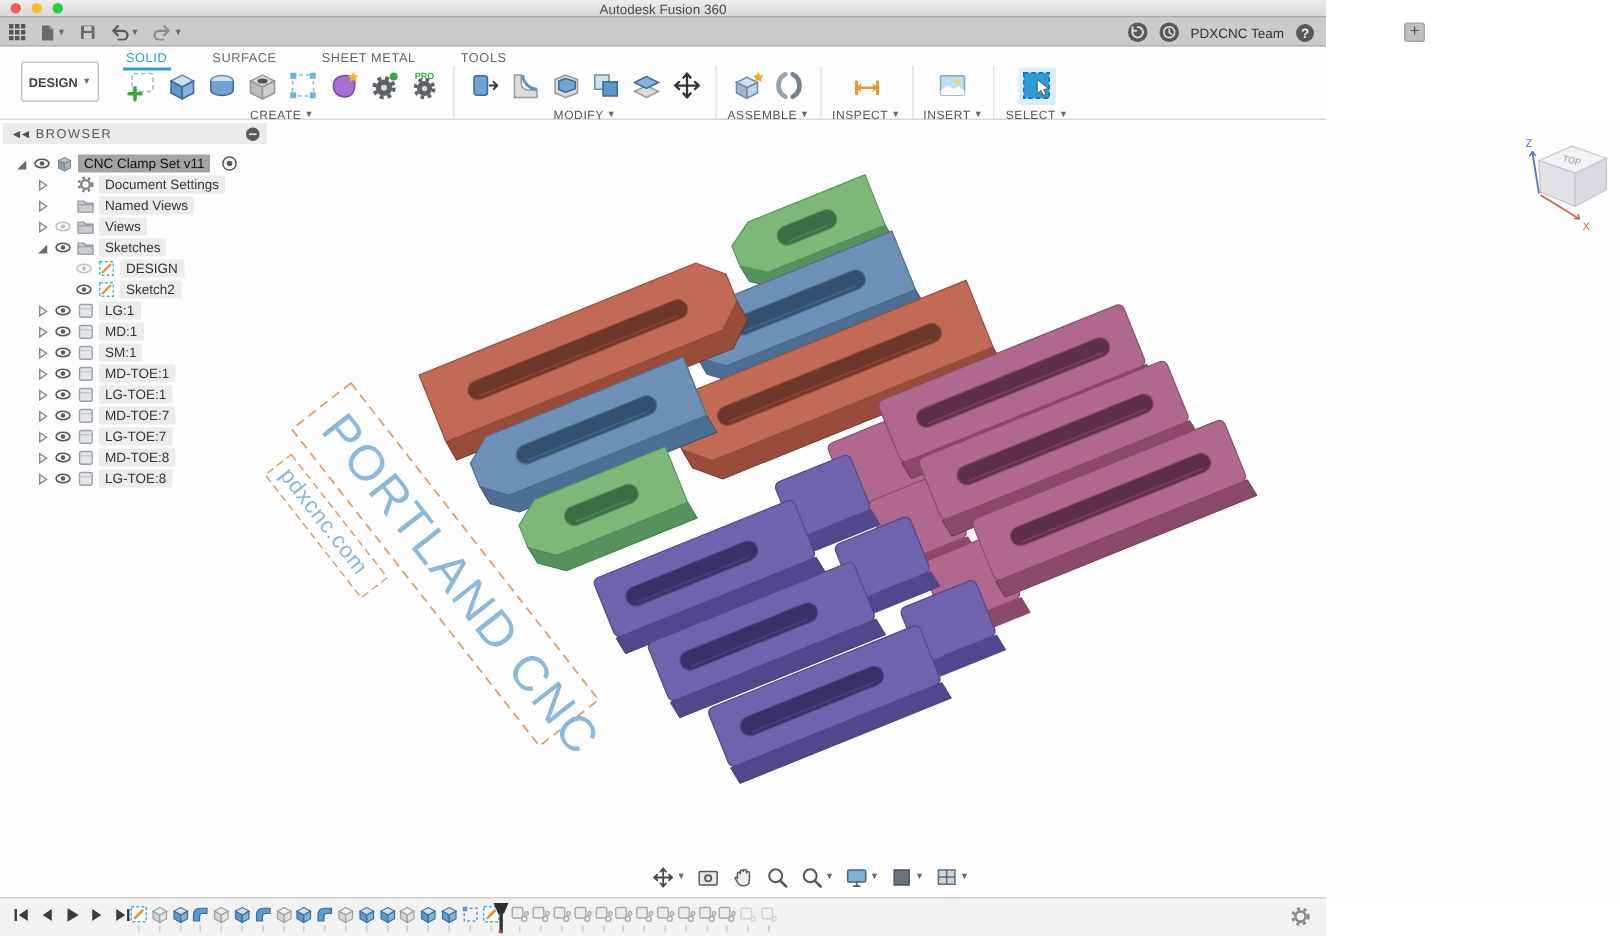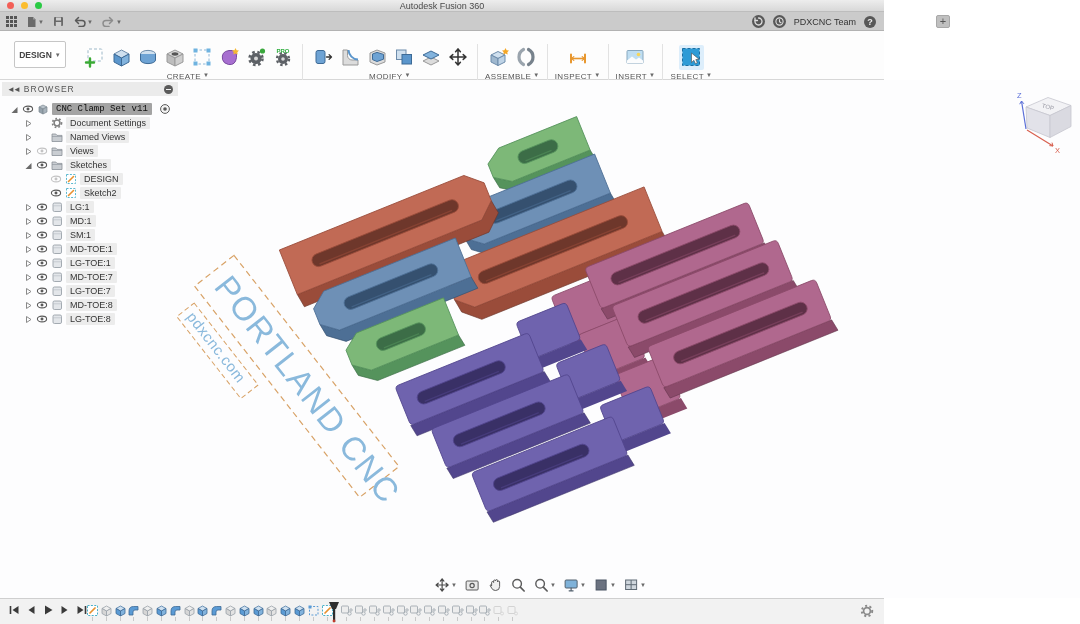--- a/index.html
+++ b/index.html
@@ -44,21 +44,21 @@
     border:1px solid #c6c6c6; border-radius:2px; display:flex; align-items:center; justify-content:center;
     gap:3px; font-size:8.5px; font-weight:bold; color:#444; }
   .ribbon-tabs { position:absolute; left:82px; top:1px; display:flex; gap:26px; }
   .rtab { font-size:8.5px; letter-spacing:.4px; color:#666; padding:1px 2px 2px; }
   .rtab.active { color:#2b9cd8; border-bottom:2px solid #2b9cd8; }
   .ribbon-groups { position:absolute; left:74px; top:13px; display:flex; align-items:stretch; }
   .rgroup { display:flex; flex-direction:column; align-items:center; padding:0 7px; }
   .rgroup + .rgroup { border-left:1px solid #e2e2e2; }
   .rgroup-icons { display:flex; gap:2px; height:26px; align-items:center; }
   .ricon { width:25px; height:25px; display:flex; align-items:center; justify-content:center; border-radius:2px; }
-  .rgroup-label { margin-top:2px; font-size:8px; letter-spacing:.4px; color:#555; display:flex; align-items:flex-start; gap:2px; }
+  .rgroup-label { margin-top:2px; font-size:8px; letter-spacing:.4px; color:#555; display:flex; align-items:center; gap:2px; }
 
   
   .canvas { position:absolute; top:80px; left:0; width:1080px; height:518px; background:#fdfdfe; }
   .scene { position:absolute; top:0; left:0; }
 
   
   .browser { position:absolute; top:2px; left:2px; width:176px; }
   .browser-header { height:14px; background:#ebebeb; display:flex; align-items:center; padding:0 5px; }
   .browser-title { font-size:8.5px; letter-spacing:1px; color:#555; margin-left:5px; flex:1; }
   .collapse-glyph { font-size:8px; color:#555; letter-spacing:-2px; }
@@ -166,20 +166,26 @@
       <span class="team-name">PDXCNC Team</span>
       <span class="help-circle">?</span>
     </div>
   </div>
 
   <div class="ribbon">
     <div class="design-btn">
       <span>DESIGN</span>
       <span class="caret">▼</span>
     </div>
+    <div class="ribbon-tabs" id="ribbon-tabs">
+        <div class="rtab active">SOLID</div>
+        <div class="rtab">SURFACE</div>
+        <div class="rtab">SHEET METAL</div>
+        <div class="rtab">TOOLS</div>
+      </div>
     <div class="ribbon-groups" id="ribbon-groups">
         <div class="rgroup">
           <div class="rgroup-icons">
             <div class="ricon">
               <svg width="22" height="22" viewBox="0 0 22 22">
                 <rect x="5" y="3" width="14" height="12" rx="1" fill="#fff" stroke="#9db8c8" stroke-dasharray="3 2"></rect>
                 <path d="M3 16.5 h8 M7 12.5 v8" stroke="#3aaa35" stroke-width="2.4" stroke-linecap="round" stroke-linejoin="round"></path>
               </svg>
             </div>
             <div class="ricon">
@@ -460,21 +466,21 @@
         </g>
       </svg>
 
     <div class="browser">
       <div class="browser-header">
         <span class="collapse-glyph">◄◄</span>
         <span class="browser-title">BROWSER</span>
         <span class="minus-circle"></span>
       </div>
       <div class="btree" id="btree">
-          <div class="brow selected" style="padding-left: 8px; font-family: Liberation Mono, monospace;">
+          <div class="brow selected" style="padding-left: 8px;">
             <span class="icon9">
               <svg width="9" height="11" viewBox="0 0 9 11">
                 <path d="M7.5 3 V9 H1.5 z" fill="#6a6a6a"></path>
               </svg>
             </span>
             <span class="icon12">
               <svg width="13" height="12" viewBox="0 0 13 12">
                 <ellipse cx="6.5" cy="6" rx="5" ry="3.1" fill="none" stroke="#5a5a5a" stroke-width="1.2"></ellipse>
                 <circle cx="6.5" cy="6" r="1.6" fill="#5a5a5a"></circle>
               </svg>

